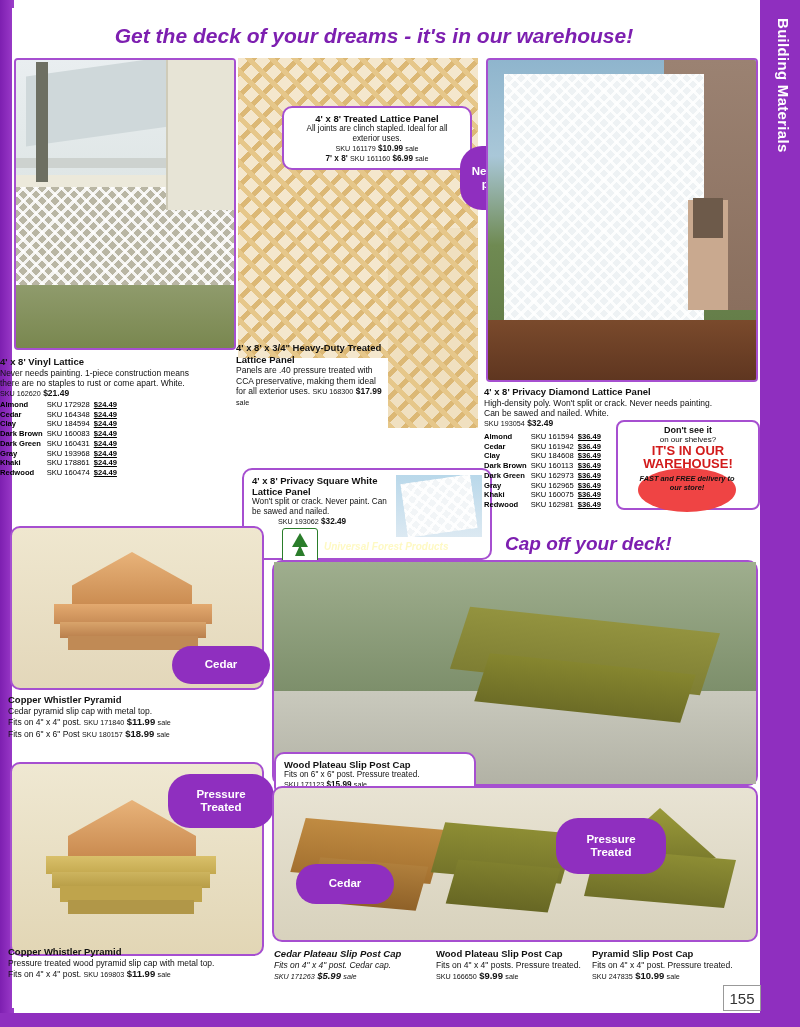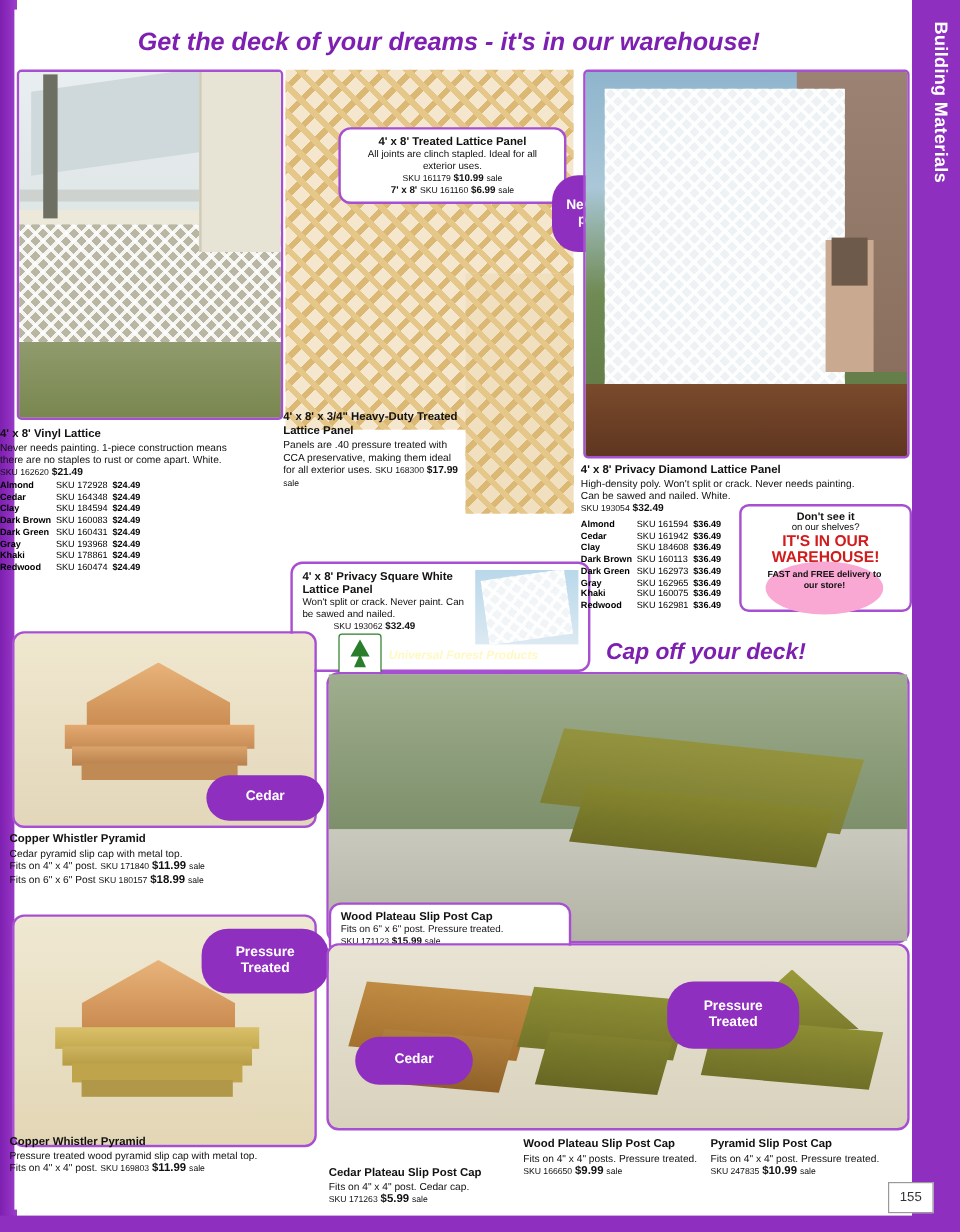--- a/index.html
+++ b/index.html
@@ -32,31 +32,31 @@
   .bubble{position:absolute;background:#8f2fbf;color:#fff;border-radius:22px;
     text-align:center;font-weight:bold;font-size:11.5px;line-height:1.15;
     display:flex;align-items:center;justify-content:center;padding:6px 10px;}
   .tagbox{position:absolute;border:2px solid #a64fd0;border-radius:10px;background:#fff;padding:5px 8px;margin-top:44px;}
   .tagbox .t{font-size:9.5px;font-weight:bold;color:#111;text-align:center;}
   .tagbox .s{font-size:8.2px;color:#111;text-align:center;line-height:1.2;}
 
   table.skutbl{border-collapse:collapse;font-size:7.6px;}
   table.skutbl td{padding:0 4px 0 0;white-space:nowrap;line-height:1.28;}
   td.nm{font-weight:bold;}
-  td.pr{font-weight:bold;}
+  td.pr{font-weight:bold;text-decoration:underline;}
 
   .section-title{position:absolute;color:#7d1fb0;font-size:19px;font-weight:bold;font-style:italic;}
-  .pagenum{position:absolute;right:22px;bottom:16px;width:36px;height:24px;border:1px solid #999;
-    display:flex;align-items:center;justify-content:center;font-size:11px;color:#333;background:#fff;}
+  .pagenum{position:absolute;right:39px;bottom:16px;width:36px;height:24px;border:1px solid #999;
+    display:flex;align-items:center;justify-content:center;font-size:15px;color:#333;background:#fff;}
 
   .burst{position:absolute;width:140px;height:86px;background:#fff;border:2px solid #a64fd0;border-radius:8px;}
   .burst .l1{font-size:9px;font-weight:bold;color:#111;text-align:center;margin-top:3px;}
   .burst .l2{font-size:8px;color:#111;text-align:center;}
   .burst .l3{font-size:13px;font-weight:bold;color:#d21b1b;text-align:center;line-height:1.02;}
-  .greenblob{position:absolute;background:#f9a8d4;border-radius:50%;}
+  .greenblob{position:absolute;background:#ef4444;border-radius:50%;font-style:italic;}
   .greenblob .g{font-size:7.4px;font-weight:bold;color:#111;text-align:center;line-height:1.15;padding-top:7px;}
 
   .ufp{position:absolute;display:flex;align-items:center;gap:6px;}
   .ufp .logo{width:34px;height:34px;border:1px solid #2a7d2a;border-radius:3px;background:#fff;position:relative;}
   .ufp .logo:before{content:"";position:absolute;left:9px;top:4px;border-left:8px solid transparent;border-right:8px solid transparent;border-bottom:14px solid #2a7d2a;}
   .ufp .logo:after{content:"";position:absolute;left:12px;top:16px;border-left:5px solid transparent;border-right:5px solid transparent;border-bottom:11px solid #2a7d2a;}
   .ufp .nm{font-size:10px;font-weight:bold;color:#fef9c3;font-style:italic;text-align:center;}
 
   .rounded-panel{position:absolute;border:2px solid #a64fd0;border-radius:10px;}
   .deck-house{background:
@@ -340,21 +340,21 @@
     <div style="position:absolute;left:14px;top:50px;width:102px;height:44px;background:linear-gradient(180deg,#80802e,#676724);transform:skew(-16deg,5deg);"></div>
   </div>
   <div style="position:absolute;left:316px;top:20px;width:140px;height:112px;">
     <div style="position:absolute;left:14px;top:0;width:112px;height:50px;background:linear-gradient(180deg,#9a9a3a,#7c7c2d);clip-path:polygon(50% 0%,100% 100%,0% 100%);"></div>
     <div style="position:absolute;left:0;top:46px;width:140px;height:48px;background:linear-gradient(180deg,#8d8d34,#6f6f28);transform:skew(-14deg,5deg);"></div>
   </div>
 </div>
 <div class="bubble" style="left:296px;top:864px;width:78px;height:28px;">Cedar</div>
 <div class="bubble" style="left:556px;top:818px;width:90px;height:44px;">Pressure Treated</div>
 
-<div class="cap" style="left:274px;top:972px;width:152px;">
+<div class="cap" style="left:274px;top:948px;width:152px;font-style:italic;">
   <b>Cedar Plateau Slip Post Cap</b><br>
   <span>Fits on 4" x 4" post. Cedar cap.</span><br>
   <span class="sku">SKU 171263</span>
   <b>$5.99</b>
   <span class="sku">sale</span>
 </div>
 
 <div class="cap" style="left:436px;top:948px;width:152px;">
   <b>Wood Plateau Slip Post Cap</b><br>
   <span>Fits on 4" x 4" posts. Pressure treated.</span>

